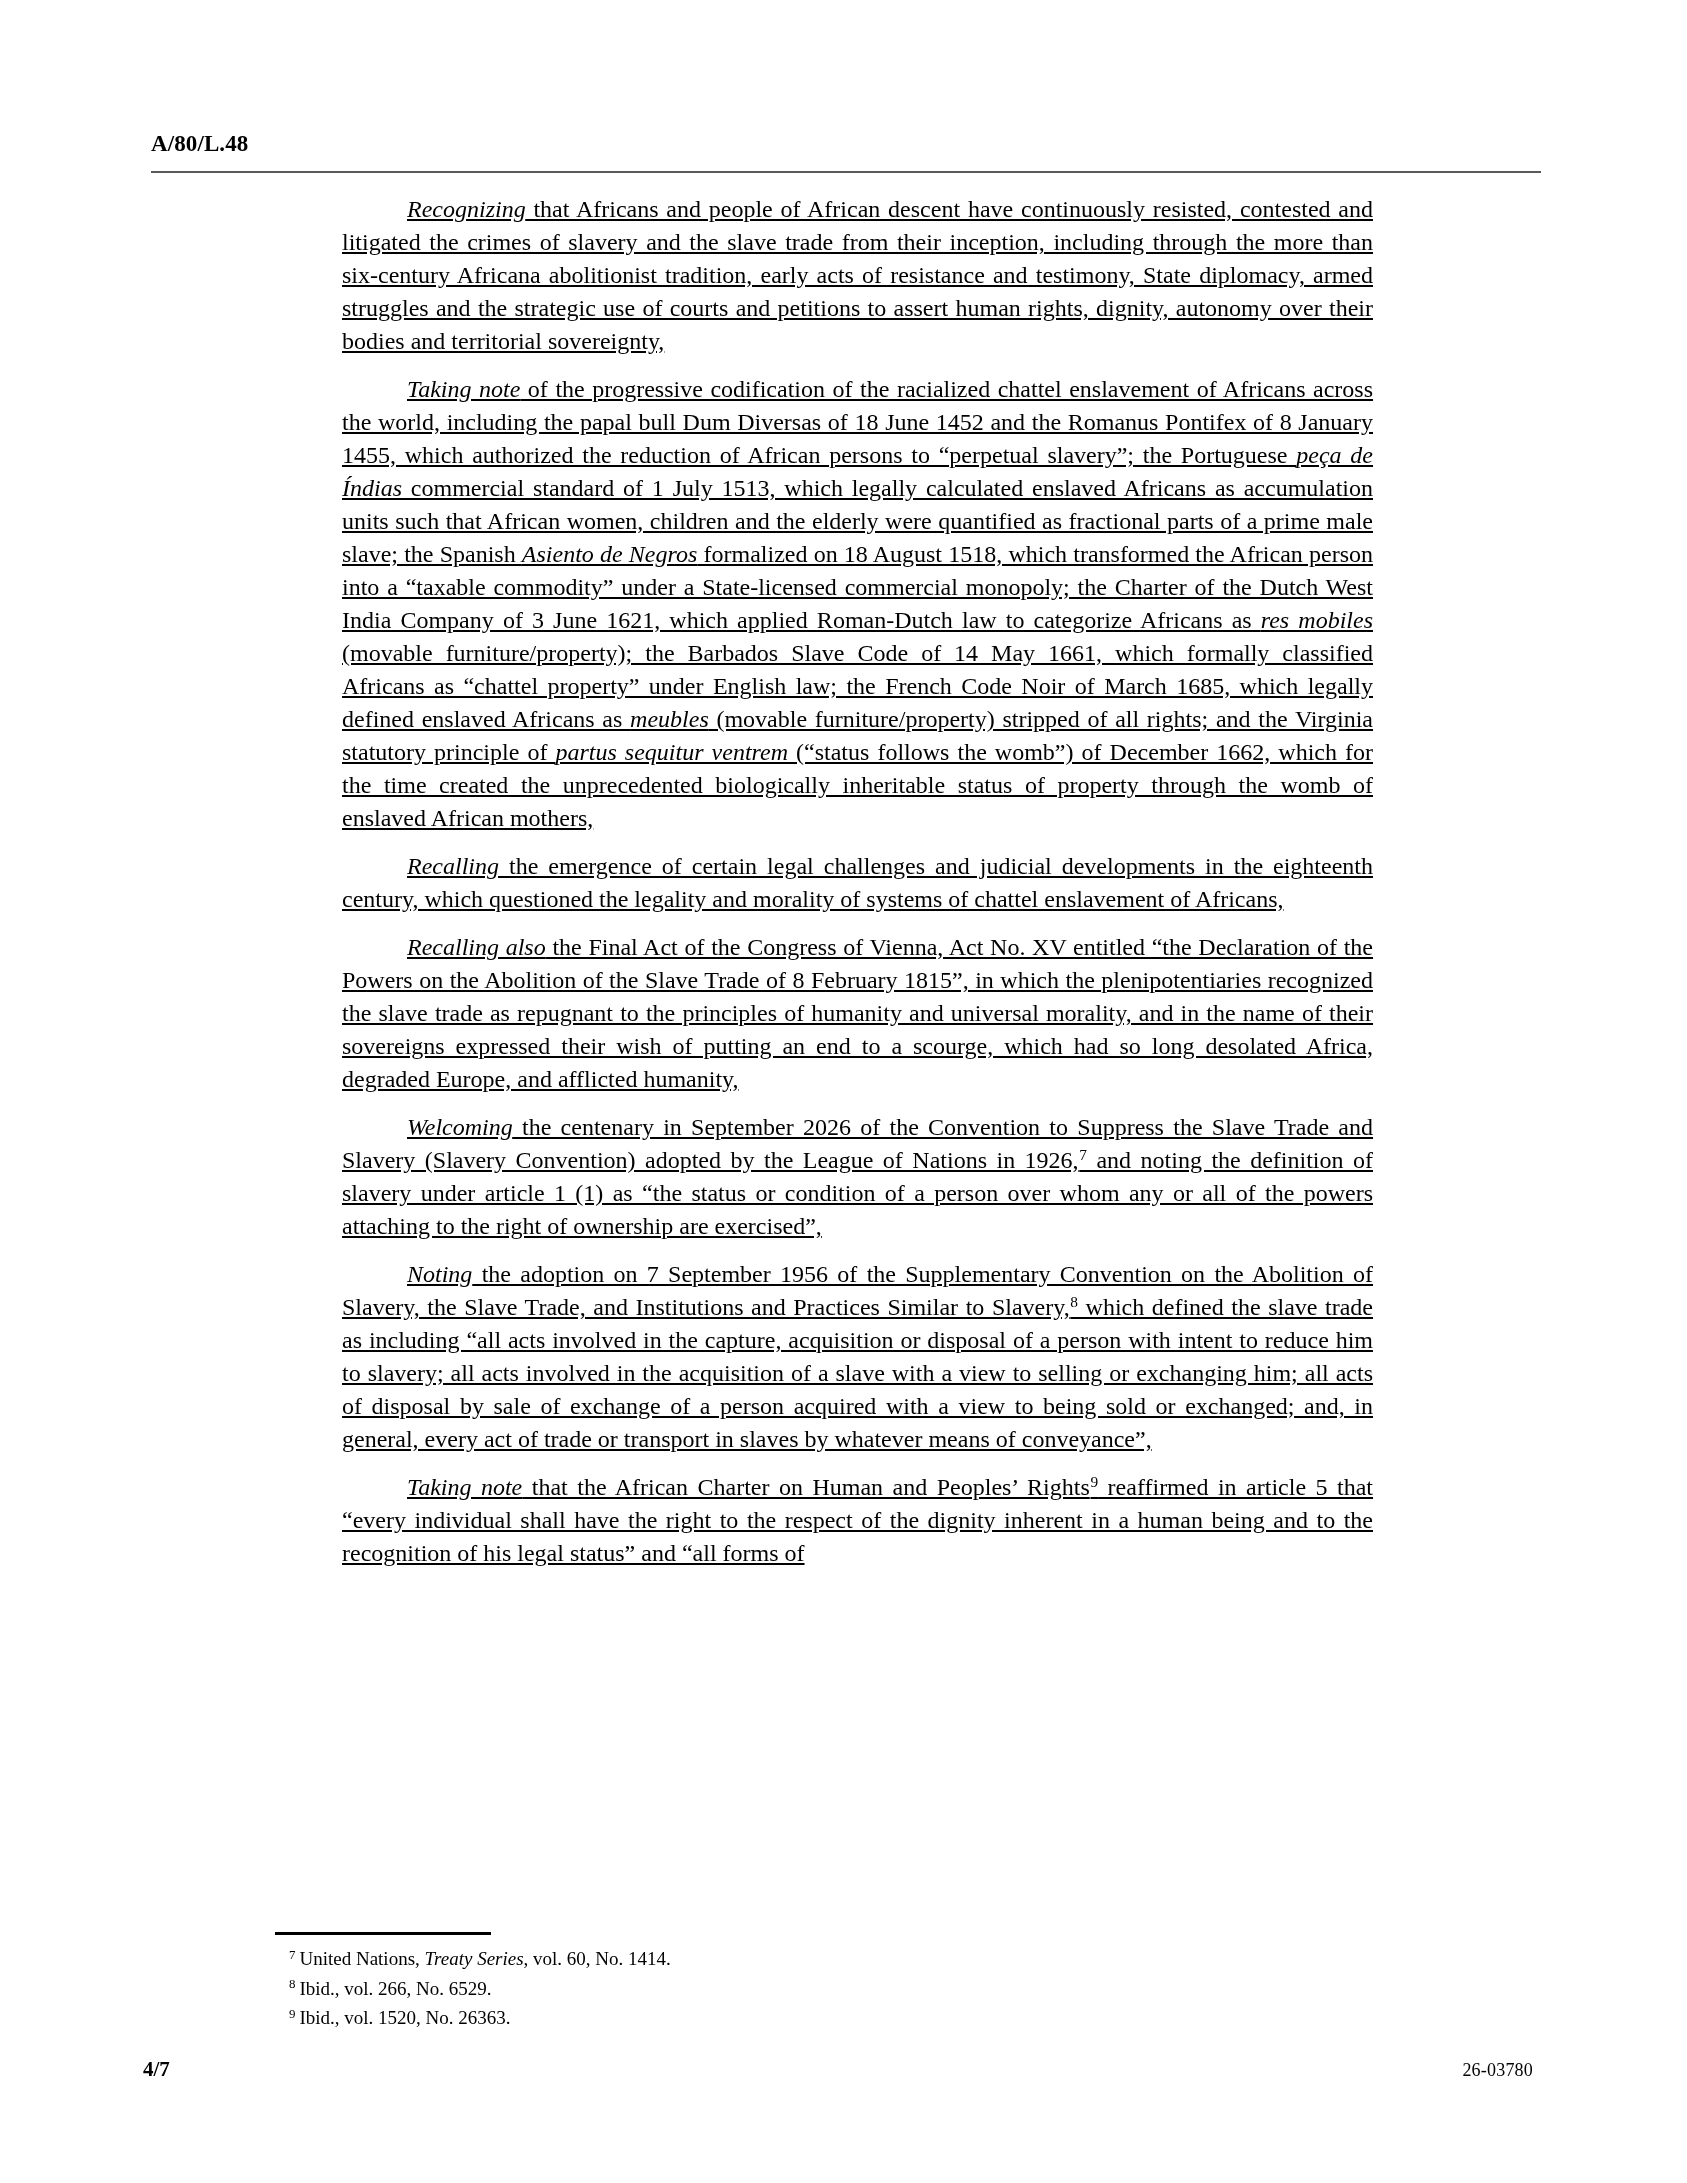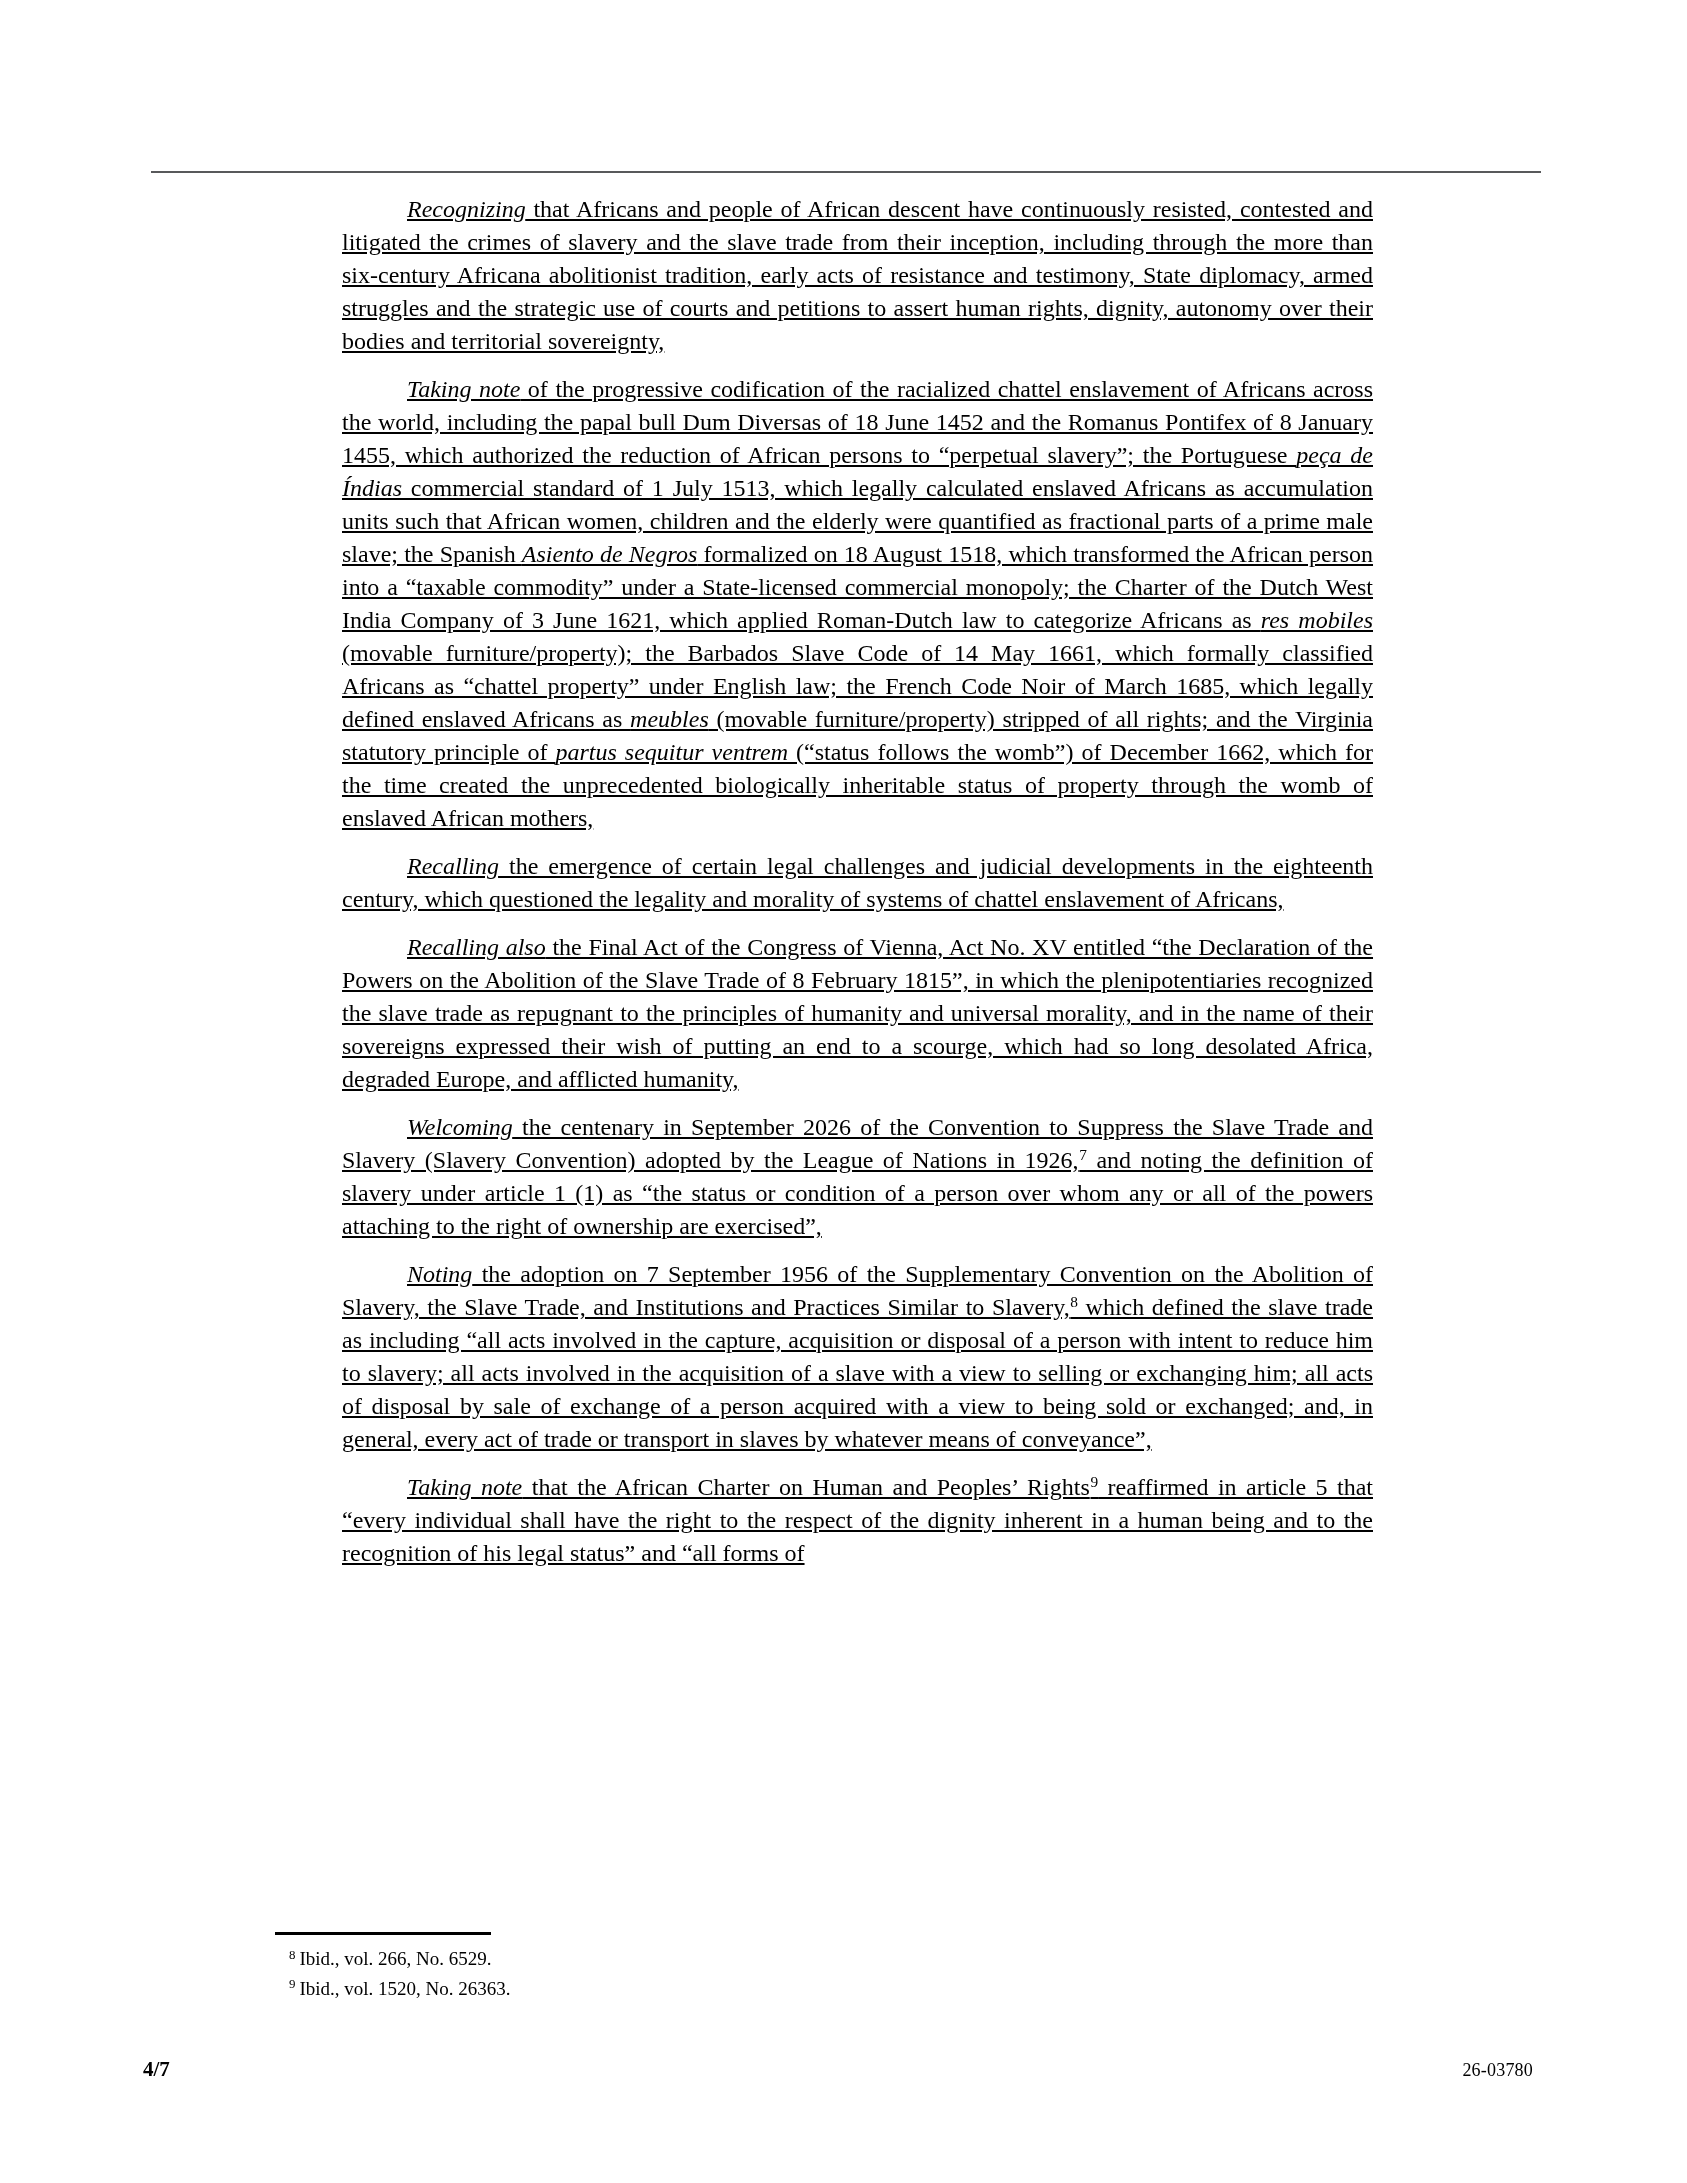--- a/index.html
+++ b/index.html
@@ -116,37 +116,41 @@
     font-size: 18px;
     letter-spacing: 0.2px;
     margin-left: 44px;
   }
 </style>
 </head>
 <body>
 
 <div class="page">
 
+  <div class="running-header">
+    <div class="doc-symbol">A/80/L.48</div>
+  </div>
   <div class="header-rule"></div>
 
   <div class="body-col">
     <div id="paragraph-host">
         <p class="para"><span class="lead">Recognizing</span><span> that Africans and people of African descent have continuously resisted, contested and litigated the crimes of slavery and the slave trade from their inception, including through the more than six-century Africana abolitionist tradition, early acts of resistance and testimony, State diplomacy, armed struggles and the strategic use of courts and petitions to assert human rights, dignity, autonomy over their bodies and territorial sovereignty,</span></p>
         <p class="para"><span class="lead">Taking note</span><span> of the progressive codification of the racialized chattel enslavement of Africans across the world, including the papal bull Dum Diversas of 18 June 1452 and the Romanus Pontifex of 8 January 1455, which authorized the reduction of African persons to “perpetual slavery”; the Portuguese </span><span class="it">peça de Índias</span><span> commercial standard of 1 July 1513, which legally calculated enslaved Africans as accumulation units such that African women, children and the elderly were quantified as fractional parts of a prime male slave; the Spanish </span><span class="it">Asiento de Negros</span><span> formalized on 18 August 1518, which transformed the African person into a “taxable commodity” under a State-licensed commercial monopoly; the Charter of the Dutch West India Company of 3 June 1621, which applied Roman-Dutch law to categorize Africans as </span><span class="it">res mobiles</span><span> (movable furniture/property); the Barbados Slave Code of 14 May 1661, which formally classified Africans as “chattel property” under English law; the French Code Noir of March 1685, which legally defined enslaved Africans as </span><span class="it">meubles</span><span> (movable furniture/property) stripped of all rights; and the Virginia statutory principle of </span><span class="it">partus sequitur ventrem</span><span> (“status follows the womb”) of December 1662, which for the time created the unprecedented biologically inheritable status of property through the womb of enslaved African mothers,</span></p>
         <p class="para"><span class="lead">Recalling</span><span> the emergence of certain legal challenges and judicial developments in the eighteenth century, which questioned the legality and morality of systems of chattel enslavement of Africans,</span></p>
         <p class="para"><span class="lead">Recalling also</span><span> the Final Act of the Congress of Vienna, Act No. XV entitled “the Declaration of the Powers on the Abolition of the Slave Trade of 8 February 1815”, in which the plenipotentiaries recognized the slave trade as repugnant to the principles of humanity and universal morality, and in the name of their sovereigns expressed their wish of putting an end to a scourge, which had so long desolated Africa, degraded Europe, and afflicted humanity,</span></p>
         <p class="para"><span class="lead">Welcoming</span><span> the centenary in September 2026 of the Convention to Suppress the Slave Trade and Slavery (Slavery Convention) adopted by the League of Nations in 1926,</span><sup class="fn">7</sup><span> and noting the definition of slavery under article 1 (1) as “the status or condition of a person over whom any or all of the powers attaching to the right of ownership are exercised”,</span></p>
         <p class="para"><span class="lead">Noting</span><span> the adoption on 7 September 1956 of the Supplementary Convention on the Abolition of Slavery, the Slave Trade, and Institutions and Practices Similar to Slavery,</span><sup class="fn">8</sup><span> which defined the slave trade as including “all acts involved in the capture, acquisition or disposal of a person with intent to reduce him to slavery; all acts involved in the acquisition of a slave with a view to selling or exchanging him; all acts of disposal by sale of exchange of a person acquired with a view to being sold or exchanged; and, in general, every act of trade or transport in slaves by whatever means of conveyance”,</span></p>
         <p class="para"><span class="lead">Taking note</span><span> that the African Charter on Human and Peoples’ Rights</span><sup class="fn">9</sup><span> reaffirmed in article 5 that “every individual shall have the right to the respect of the dignity inherent in a human being and to the recognition of his legal status” and “all forms of</span></p>
       </div>
   </div>
 
   <div class="footnote-area">
     <div class="footnote-rule"></div>
     <div id="footnote-host">
+        <p class="footnote"><sup>7</sup><span>United Nations, </span><span class="it">Treaty Series</span><span>, vol. 60, No. 1414.</span></p>
         <p class="footnote"><sup>8</sup><span>Ibid., vol. 266, No. 6529.</span></p>
         <p class="footnote"><sup>9</sup><span>Ibid., vol. 1520, No. 26363.</span></p>
       </div>
   </div>
 
   <div class="page-footer">
     <div class="folio">4/7</div>
     <div class="job-number">26-03780</div>
   </div>
 

